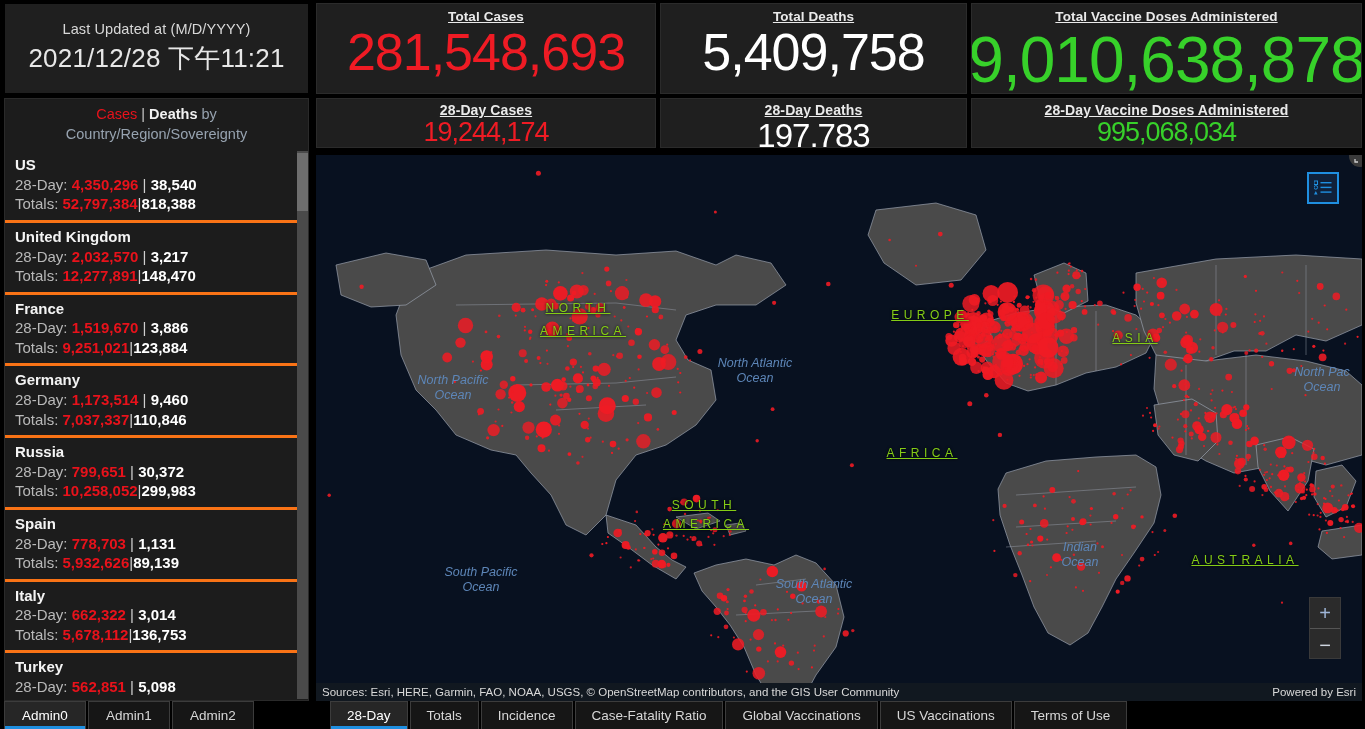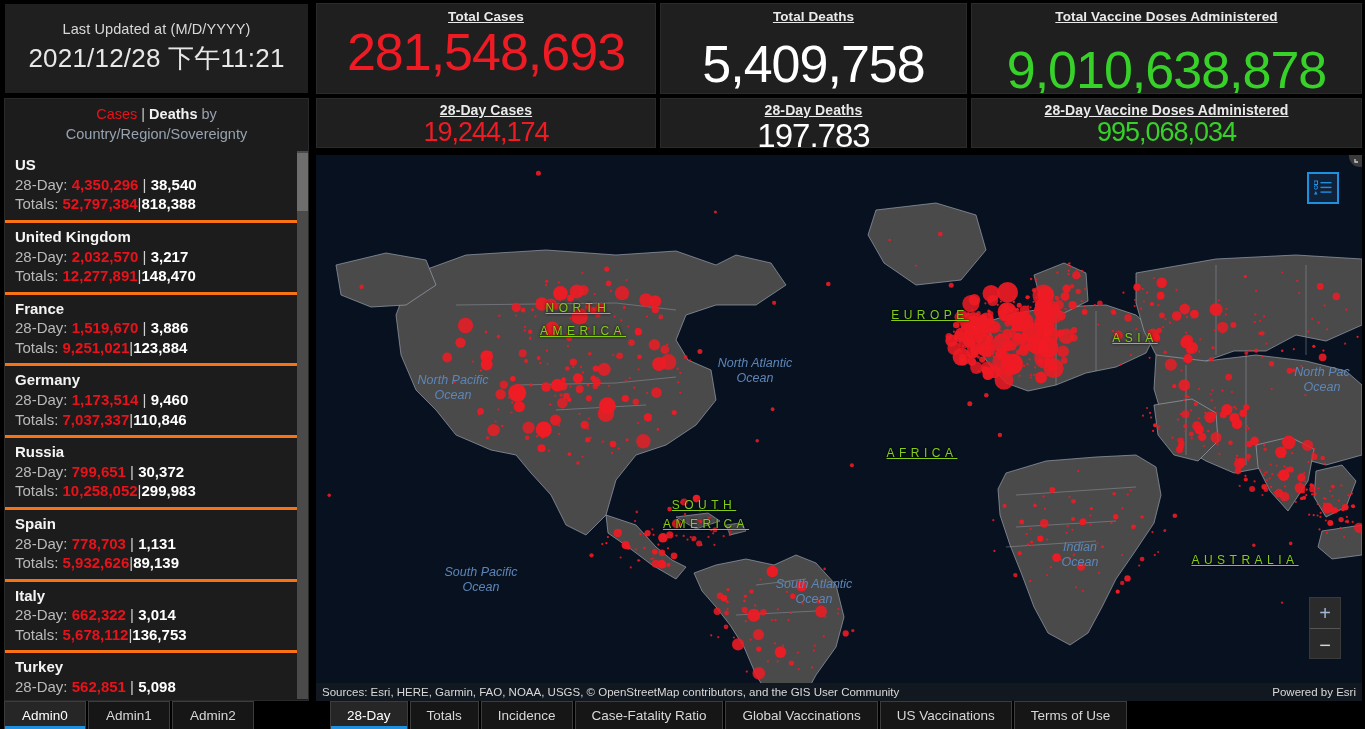--- a/index.html
+++ b/index.html
@@ -27,22 +27,22 @@
     display: flex; flex-direction: column; align-items: center; justify-content: flex-start;
     overflow: hidden;
   }
   .stat .t { font-size: 13.5px; color: #eaeaea; margin-top: 5px; font-weight: 600; letter-spacing: .1px; text-decoration: underline; }
   .stat .n { line-height: 1; font-weight: 400; letter-spacing: -1px; }
 
   #card-total-cases   { left: 316px; top: 3px;  width: 340px; height: 91px; }
   #card-total-deaths  { left: 660px; top: 3px;  width: 307px; height: 91px; }
   #card-total-vax     { left: 971px; top: 3px;  width: 391px; height: 91px; }
   #card-total-cases  .n { font-size: 52px; color: #ef1b24; margin-top: 2px; }
-  #card-total-deaths .n { font-size: 52px; color: #ffffff; margin-top: 14px; }
-  #card-total-vax    .n { font-size: 52px; color: #37d12a; margin-top: 20px; }
+  #card-total-deaths .n { font-size: 52px; color: #ffffff; margin-top: 2px; }
+  #card-total-vax    .n { font-size: 64px; color: #37d12a; margin-top: 4px; }
 
   #card-28-cases  { left: 316px; top: 98px; width: 340px; height: 50px; }
   #card-28-deaths { left: 660px; top: 98px; width: 307px; height: 50px; }
   #card-28-vax    { left: 971px; top: 98px; width: 391px; height: 50px; }
   #card-28-cases  .t, #card-28-deaths .t, #card-28-vax .t { font-size: 14px; margin-top: 3px; }
   #card-28-cases  .n { font-size: 27px; color: #ef1b24; margin-top: 1px; }
   #card-28-deaths .n { font-size: 33px; color: #ffffff; margin-top: 1px; }
   #card-28-vax    .n { font-size: 27px; color: #37d12a; margin-top: 1px; }
 
   

